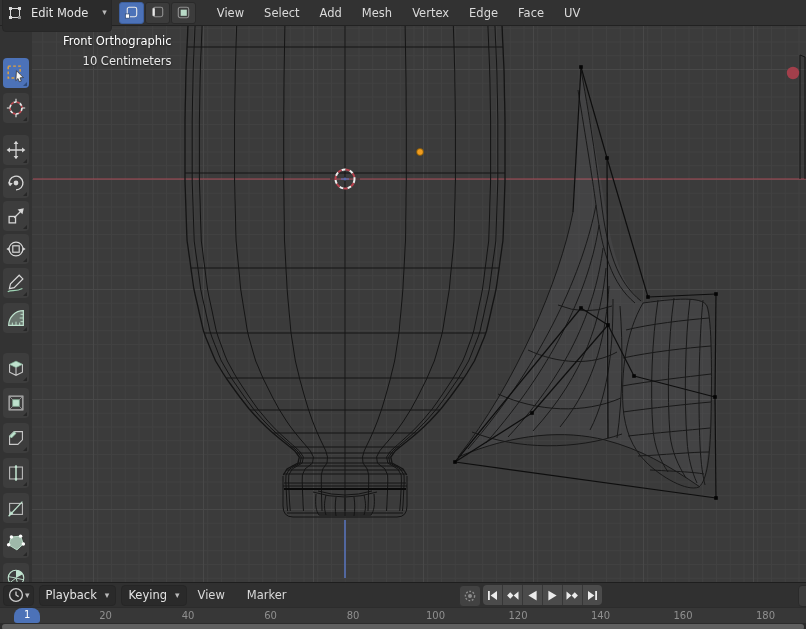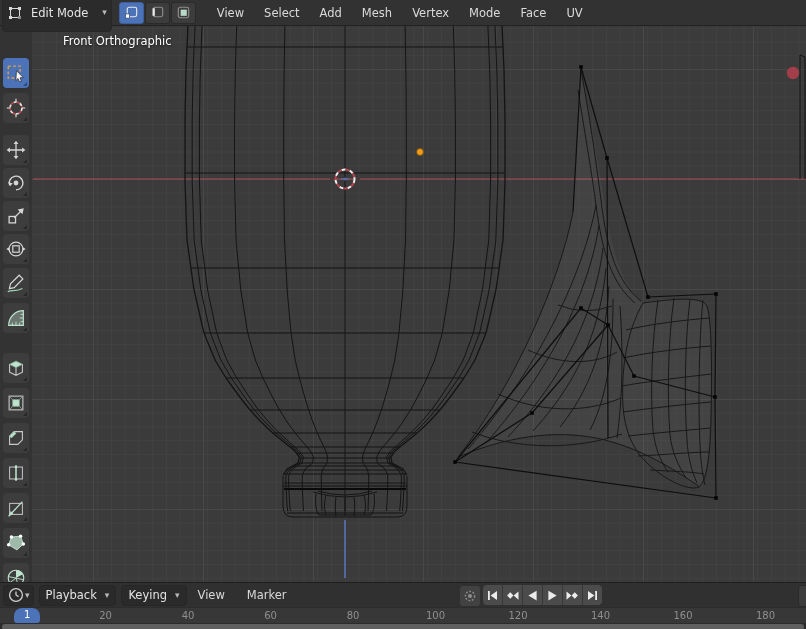--- a/index.html
+++ b/index.html
@@ -185,20 +185,21 @@
         <circle cx="793" cy="73" r="6.2" fill="#a23f4b"></circle>
         <g>
           <path d="M330,179 h6 M354,179 h6 M345,164 v6 M345,188 v6" stroke="#2a2a2a" stroke-width="1" fill="none"></path>
           <circle cx="345" cy="179" r="9.5" fill="none" stroke="#ededed" stroke-width="2" stroke-dasharray="4.1 4.1"></circle>
           <circle cx="345" cy="179" r="9.5" fill="none" stroke="#b8434e" stroke-width="2" stroke-dasharray="4.1 4.1" stroke-dashoffset="4.1"></circle>
           <path d="M341,179 h8 M345,177.5 v3" stroke="#5b79c9" stroke-width="1.2" fill="none"></path>
         </g>
       </svg>
     <div id="overlay">
       <div>Front Orthographic</div>
+      <div class="dim">10 Centimeters</div>
     </div>
   </div>
 
   <div id="topbar">
     <div id="mode-ctrl">
       <span id="mode-icon">
           <svg width="18" height="18" viewBox="0 0 18 18">
             <rect x="3.5" y="4.5" width="9" height="9" fill="none" stroke="#d8d8d8"></rect>
             <rect x="2" y="3" width="3" height="3" fill="#d8d8d8"></rect>
             <rect x="11" y="3" width="3" height="3" fill="#d8d8d8"></rect>
@@ -234,21 +235,21 @@
             </svg>
           </span>
         </div>
       </div>
     <div id="menus">
         <span class="menu">View</span>
         <span class="menu">Select</span>
         <span class="menu">Add</span>
         <span class="menu">Mesh</span>
         <span class="menu">Vertex</span>
-        <span class="menu">Mode</span>
+        <span class="menu">Edge</span>
         <span class="menu">Face</span>
         <span class="menu">UV</span>
       </div>
   </div>
 
   <div id="toolbar">
       <div class="tool active" style="top:33px">
         <span>
           <svg width="22" height="22" viewBox="0 0 24 24">
             <rect x="3.5" y="4.5" width="13" height="13" fill="none" stroke="#e0a23f" stroke-width="1.6" stroke-dasharray="3 2.4"></rect>

